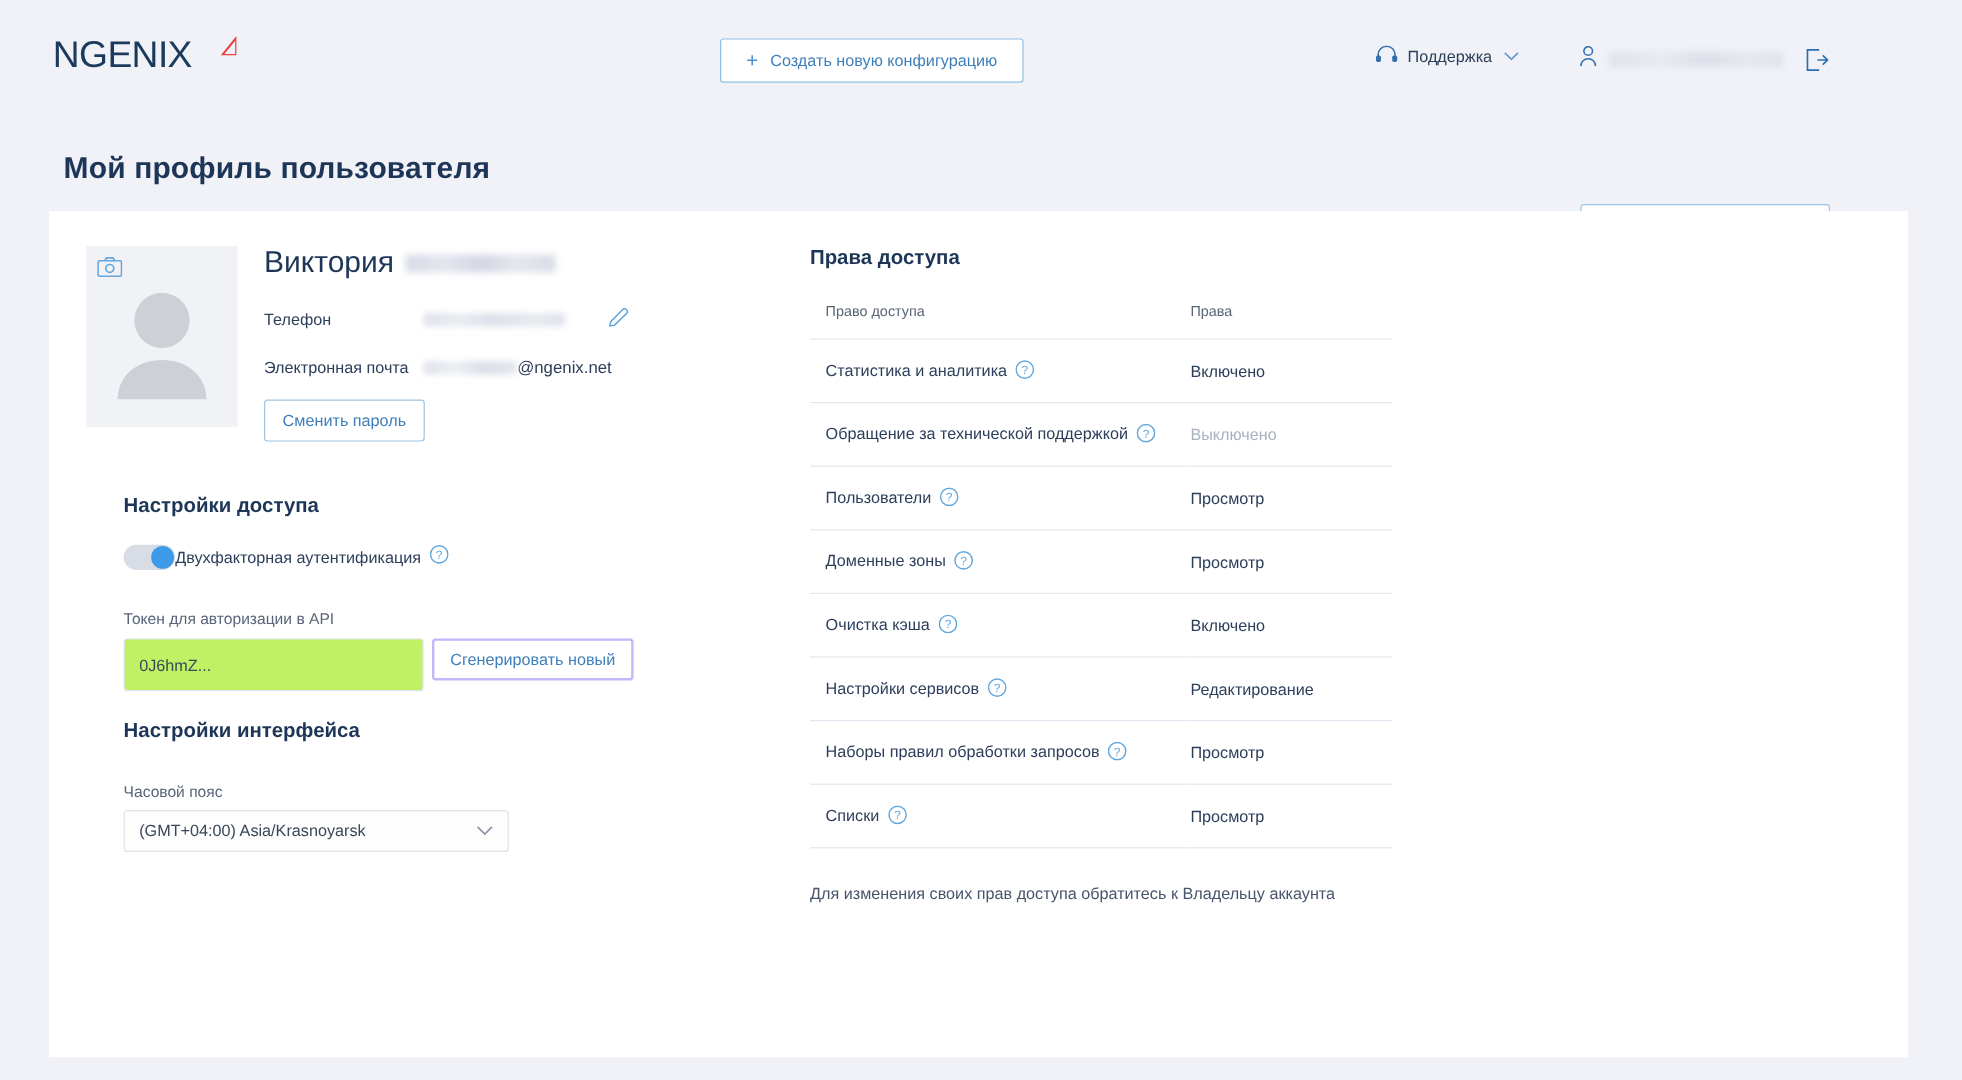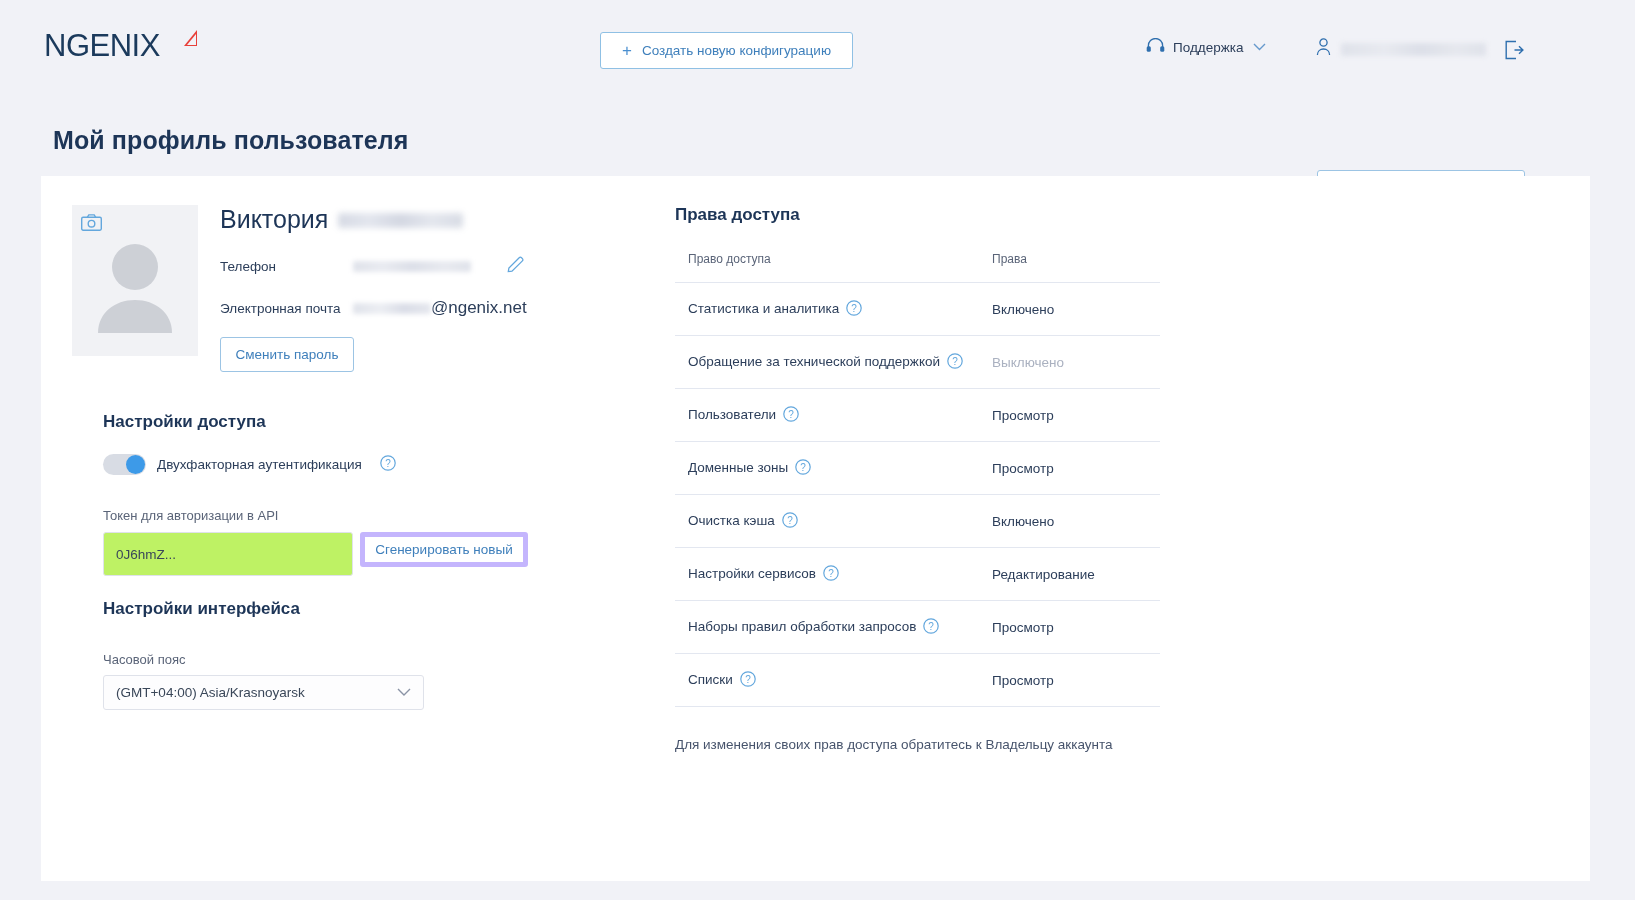--- a/index.html
+++ b/index.html
@@ -131,35 +131,35 @@
     display: inline-block; width: 118px; height: 11px; border-radius: 2px;
     background: linear-gradient(90deg,#dfe2ea 0%,#e9ebf1 25%,#dcdfe8 50%,#e8eaf0 78%,#dfe2ea 100%);
     filter: blur(2.5px); font-size: 0;
   }
   .pencil { margin-left: 36px; cursor: pointer; }
   .email-redacted {
     display: inline-block; width: 78px; height: 11px; border-radius: 2px;
     background: linear-gradient(90deg,#dfe2ea 0%,#eceef3 35%,#dadde7 65%,#e5e7ee 100%);
     filter: blur(2.5px); font-size: 0; vertical-align: middle;
   }
-  .email-val { font-size: 17px; color: #2c3e5a; }
+  .email-val { font-size: 14px; color: #2c3e5a; }
   .change-pass-btn {
     margin-top: 19px; width: 134px; height: 35px;
     border: 1px solid #9cc4e4; border-radius: 3px; background: #fff;
     display: flex; align-items: center; justify-content: center;
     font-size: 13.5px; color: #3e7fbb; cursor: pointer;
   }
 
   .section-h {
     font-size: 17px; font-weight: 700; color: #1d3557;
   }
   .sec-access { position: absolute; left: 31px; top: 207px; }
   .twofa-row {
     position: absolute; left: 31px; top: 249px;
-    display: flex; align-items: center; gap: 11px;
+    display: flex; align-items: center; gap: 0;
   }
   .toggle {
     width: 43px; height: 21px; border-radius: 11px;
     background: #d8dce4; position: relative; cursor: pointer; flex: none;
   }
   .toggle .knob {
     position: absolute; right: 1px; top: 1px;
     width: 19px; height: 19px; border-radius: 50%;
     background: #3d9ae8;
   }
@@ -172,21 +172,21 @@
   .token-input {
     position: absolute; left: 31px; top: 327px;
     width: 250px; height: 44px;
     border: 1px solid #dfe2ea; border-radius: 3px; background: #bef264;
     display: flex; align-items: center; padding: 0 12px;
     font-size: 13.5px; color: #3a4759;
   }
   .gen-btn {
     position: absolute; left: 288px; top: 327px;
     width: 168px; height: 35px;
-    border: 5px solid #c4b5fd; border-radius: 3px; background: #fff;
+    border: 2px solid #c4b5fd; border-radius: 3px; background: #fff;
     display: flex; align-items: center; justify-content: center;
     font-size: 13.5px; color: #3e7fbb; cursor: pointer;
   }
 
   .sec-ui { position: absolute; left: 31px; top: 394px; }
   .tz-label {
     position: absolute; left: 31px; top: 447px;
     font-size: 13px; color: #5a6478;
   }
   .tz-select {

